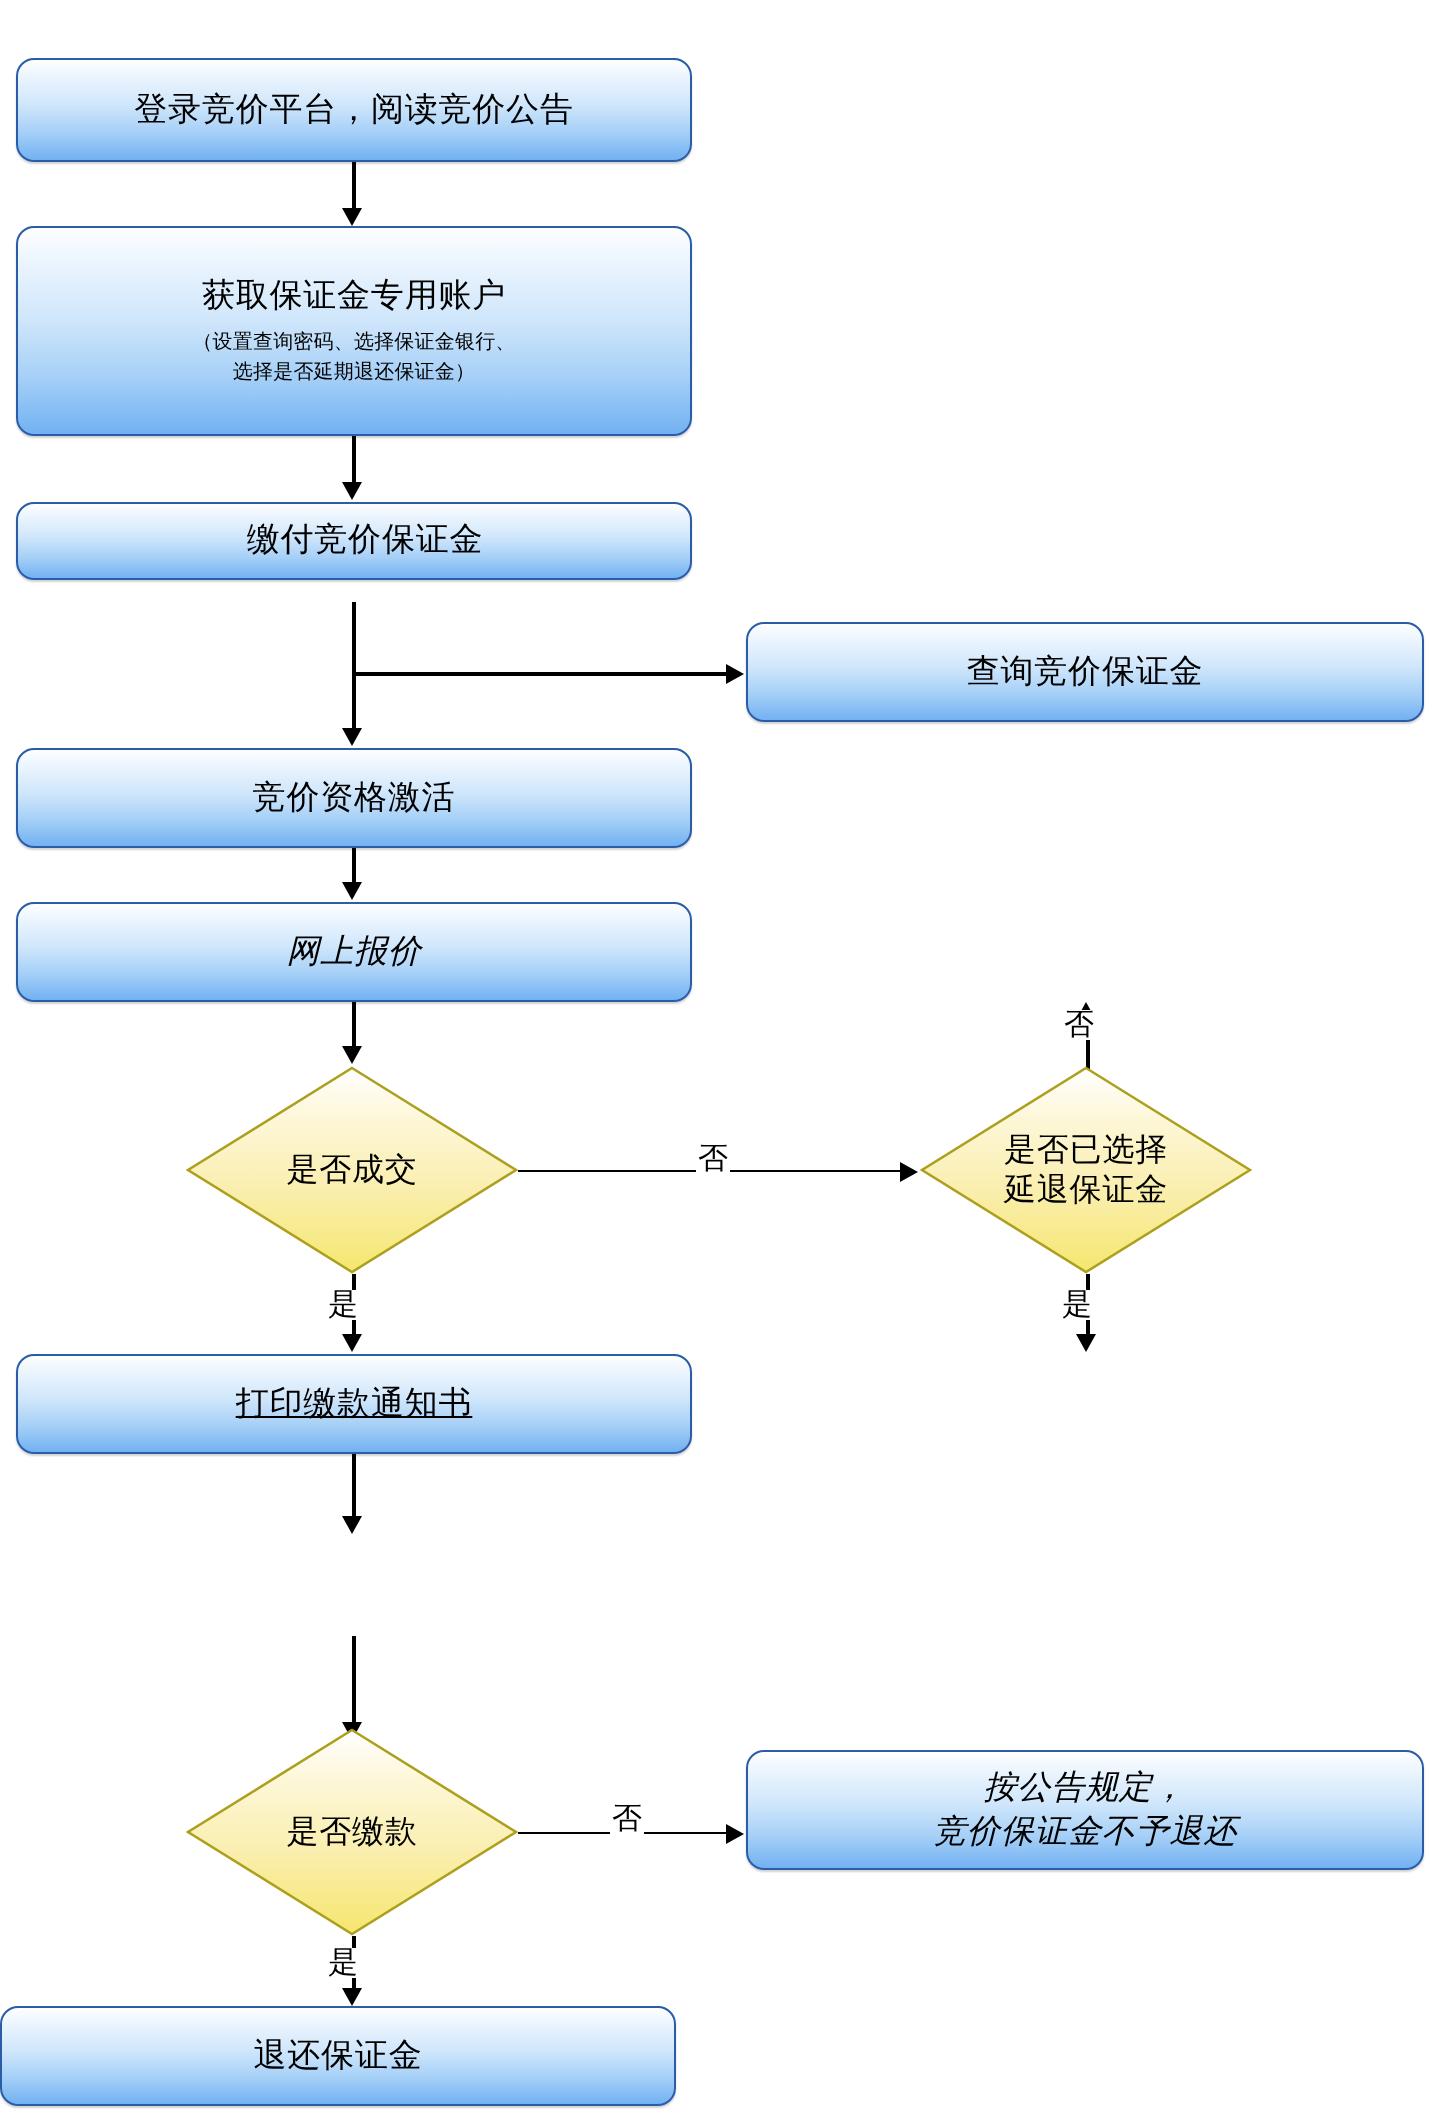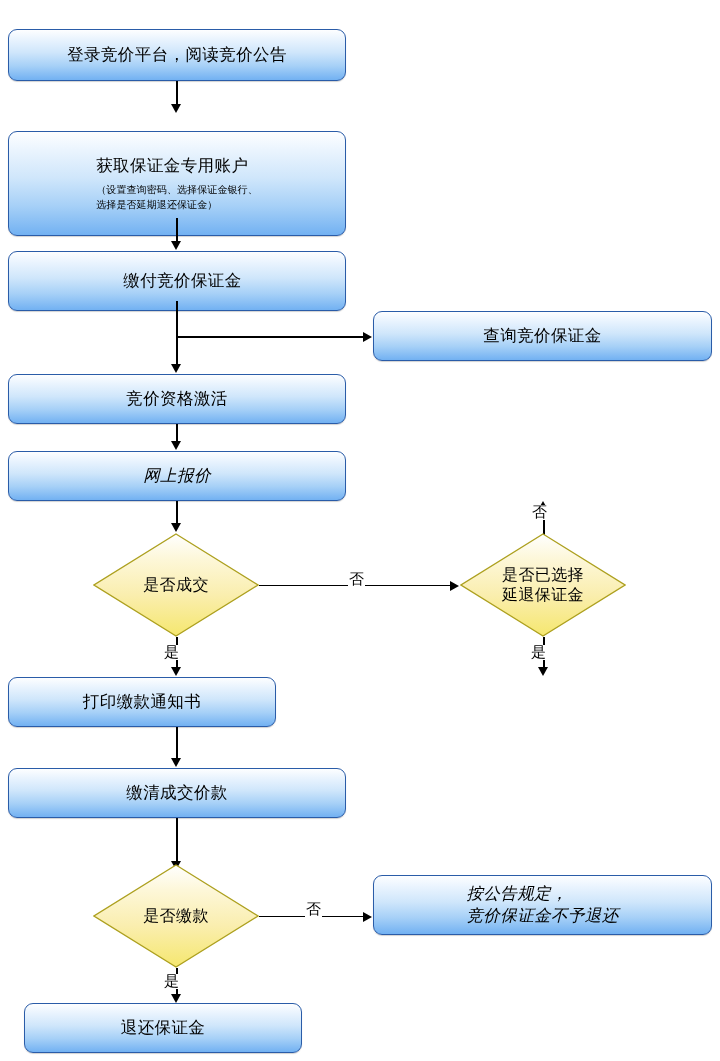--- a/index.html
+++ b/index.html
@@ -16,20 +16,21 @@
     height: 1061px;
     background: #ffffff;
     overflow: hidden;
   }
   .node {
     position: absolute;
     box-sizing: border-box;
     display: flex;
     align-items: center;
     justify-content: center;
+    text-align: center;
     color: #000000;
   }
   
   .proc {
     border-radius: 9px;
     border: 1.4px solid #2a5ca8;
     background: linear-gradient(to bottom,
        #fdfeff 0%,
        #eaf4fe 18%,
        #cfe6fb 45%,
@@ -109,32 +110,32 @@
 
 <div id="canvas">
 
   <div class="node proc" style="left:8px; top:29px; width:338px; height:52px;">
     <span class="label">登录竞价平台，阅读竞价公告</span>
   </div>
 
   <div class="conn v" style="left:176px; top:81px; height:24px;"></div>
   <div class="arrowhead down" style="left:171.3px; top:104px;"></div>
 
-  <div class="node proc" style="left:8px; top:131px; width:338px; height:105px;">
+  <div class="node proc" style="left:8px; top:113px; width:338px; height:105px;">
     <span class="label">
       <span>获取保证金专用账户</span>
       <span class="sub">（设置查询密码、选择保证金银行、</span>
       <span class="sub" style="margin-top:0">选择是否延期退还保证金）</span>
     </span>
   </div>
 
   <div class="conn v" style="left:176px; top:218px; height:24px;"></div>
   <div class="arrowhead down" style="left:171.3px; top:241px;"></div>
 
-  <div class="node proc" style="left:8px; top:251px; width:338px; height:60px;padding-left:11px;">
+  <div class="node proc" style="left:8px; top:251px; width:338px; height:39px;padding-left:11px;">
     <span class="label">缴付竞价保证金</span>
   </div>
 
   <div class="conn v" style="left:176px; top:301px; height:64px;"></div>
   <div class="arrowhead down" style="left:171.3px; top:364px;"></div>
 
   <div class="conn h" style="left:176px; top:336px; width:188px;"></div>
   <div class="arrowhead right" style="left:363px; top:332.2px;"></div>
 
   <div class="node proc" style="left:8px; top:374px; width:338px; height:50px;">
@@ -167,30 +168,27 @@
   </div>
 
   <div class="conn h" style="left:259px; top:584.5px; width:192px;"></div>
   <div class="arrowhead right" style="left:450px; top:580.5px;"></div>
   <div class="edge-label" style="left:348px; top:572px;">否</div>
 
   <div class="conn v" style="left:176px; top:637px; height:31px;"></div>
   <div class="arrowhead down" style="left:171.3px; top:667px;"></div>
   <div class="edge-label" style="left:163px; top:645px;">是</div>
 
-  <div class="node proc" style="left:8px; top:677px; width:268px; height:50px;">
+  <div class="node proc" style="left:8px; top:677px; width:338px; height:50px;text-decoration:underline;">
     <span class="label">打印缴款通知书</span>
   </div>
 
   <div class="conn v" style="left:176px; top:727px; height:32px;"></div>
   <div class="arrowhead down" style="left:171.3px; top:758px;"></div>
 
-  <div class="node proc" style="left:8px; top:768px; width:338px; height:50px;">
-    <span class="label">缴清成交价款</span>
-  </div>
 
   <div class="conn v" style="left:176px; top:818px; height:44px;"></div>
   <div class="arrowhead down" style="left:171.3px; top:861px;"></div>
 
   <div class="node decision" style="left:93px; top:864px; width:166px; height:104px;">
     <svg width="166" height="104" viewBox="0 0 166 104">
       <defs>
         <linearGradient id="gradYellow2" x1="0" y1="0" x2="0" y2="1">
           <stop offset="0%" stop-color="#ffffff"></stop>
           <stop offset="25%" stop-color="#fdf7d8"></stop>
@@ -204,21 +202,21 @@
   </div>
 
   <div class="conn h" style="left:259px; top:915.5px; width:105px;"></div>
   <div class="arrowhead right" style="left:363px; top:911.5px;"></div>
   <div class="edge-label" style="left:305px; top:902px;">否</div>
 
   <div class="conn v" style="left:176px; top:968px; height:28px;"></div>
   <div class="arrowhead down" style="left:171.3px; top:994px;"></div>
   <div class="edge-label" style="left:163px; top:974px;">是</div>
 
-  <div class="node proc" style="left:24px; top:1003px; width:278px; height:50px;">
+  <div class="node proc" style="left:0; top:1003px; width:338px; height:50px;">
     <span class="label">退还保证金</span>
   </div>
 
   <div class="node proc" style="left:373px; top:311px; width:339px; height:50px;">
     <span class="label">查询竞价保证金</span>
   </div>
 
 
   <div class="conn v" style="left:543px; top:510px; height:25px;"></div>
   <div class="arrowhead up" style="left:538.3px; top:501px;"></div>

